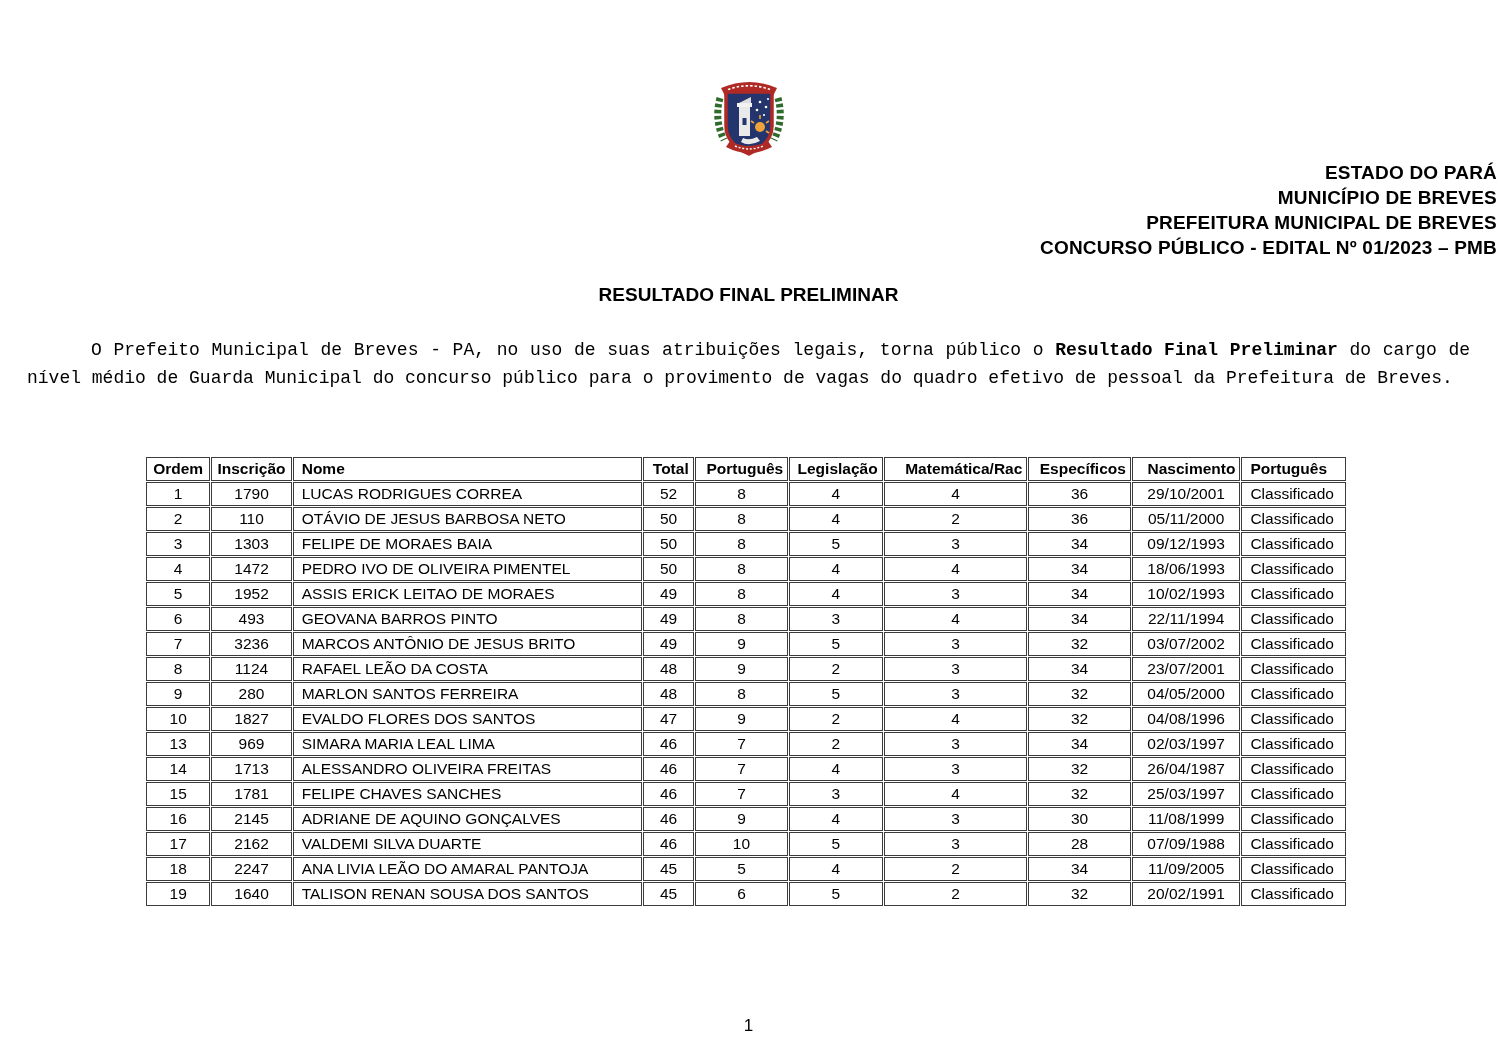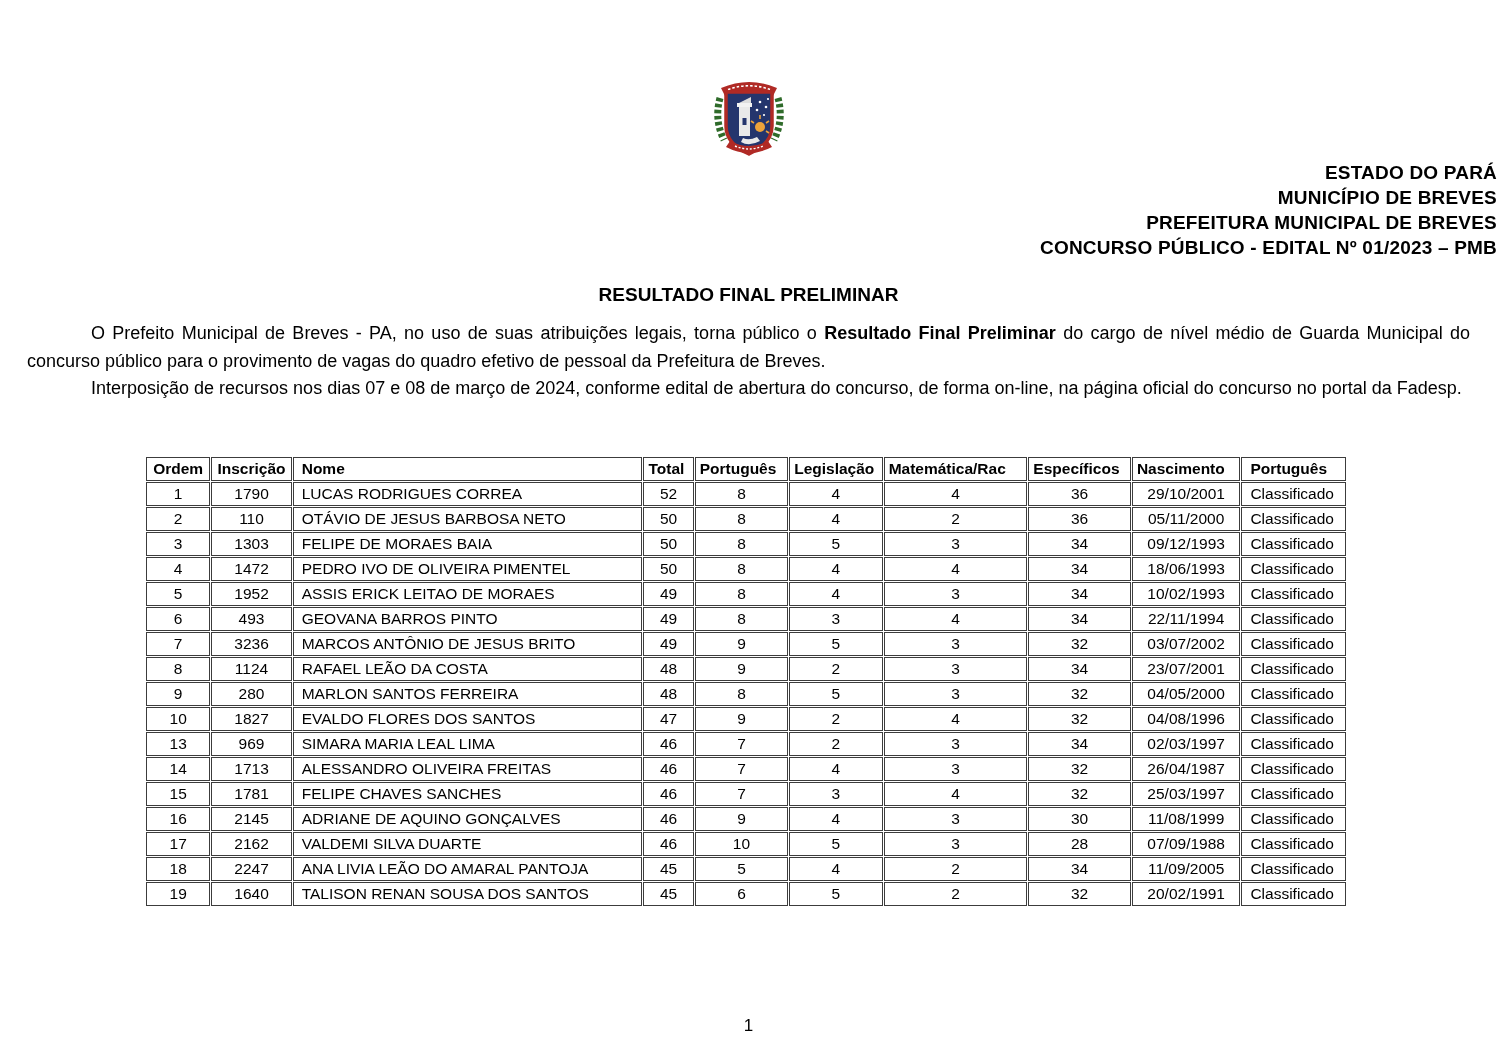--- a/index.html
+++ b/index.html
@@ -28,24 +28,25 @@
   }
   .doc-title {
     position: absolute;
     top: 284px; left: 0; right: 0;
     text-align: center;
     font-weight: bold;
     font-size: 19px;
   }
   .body-text {
     position: absolute;
-    top: 320px; left: 27px; right: 27px;
+    top: 337px; left: 27px; right: 27px;
     font-size: 18px;
     line-height: 27.5px;
     text-align: justify;
+    font-family: Liberation Mono, monospace;
   }
   .body-text p { text-indent: 64px; }
   table.results {
     position: absolute;
     top: 456px; left: 145px;
     border-collapse: separate;
     border-spacing: 1.5px;
     table-layout: fixed;
     width: 1202px;
     font-size: 15.5px;
@@ -54,21 +55,21 @@
     border: 1px solid #3c3c3c;
     background: #ffffff;
     height: 24px;
     padding: 0 4px;
     text-align: center;
     overflow: hidden;
     white-space: nowrap;
   }
   table.results th {
     font-weight: bold;
-    text-align: left;
+    text-align: right;
   }
   
   col.c-ordem       { width: 64px; }
   col.c-inscricao   { width: 80px; }
   col.c-nome        { width: 348px; }
   col.c-total       { width: 50px; }
   col.c-portugues   { width: 93px; }
   col.c-legislacao  { width: 93px; }
   col.c-matematica  { width: 143px; }
   col.c-especificos { width: 102px; }
@@ -132,21 +133,20 @@
   <div>ESTADO DO PARÁ</div>
   <div>MUNICÍPIO DE BREVES</div>
   <div>PREFEITURA MUNICIPAL DE BREVES</div>
   <div>CONCURSO PÚBLICO - EDITAL Nº 01/2023 – PMB</div>
 </div>
 
 <div class="doc-title">RESULTADO FINAL PRELIMINAR</div>
 
 <div class="body-text">
   <p><span>O Prefeito Municipal de Breves - PA, no uso de suas atribuições legais, torna público o </span><b>Resultado Final Preliminar</b><span> do cargo de nível médio de Guarda Municipal do concurso público para o provimento de vagas do quadro efetivo de pessoal da Prefeitura de Breves.</span></p>
-  <p>Interposição de recursos nos dias 07 e 08 de março de 2024, conforme edital de abertura do concurso, de forma on-line, na página oficial do concurso no portal da Fadesp.</p>
 </div>
 
 <table class="results">
   <colgroup>
     <col class="c-ordem">
       <col class="c-inscricao">
       <col class="c-nome">
       <col class="c-total">
     <col class="c-portugues">
       <col class="c-legislacao">

